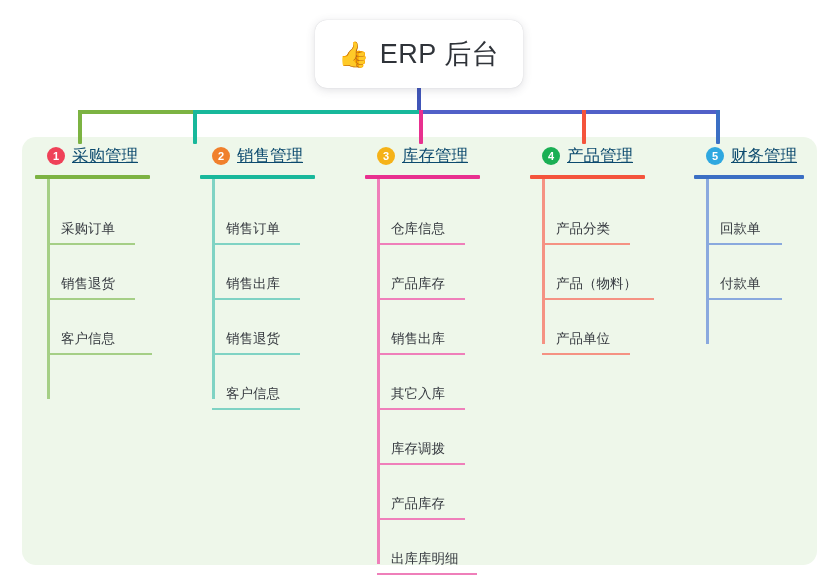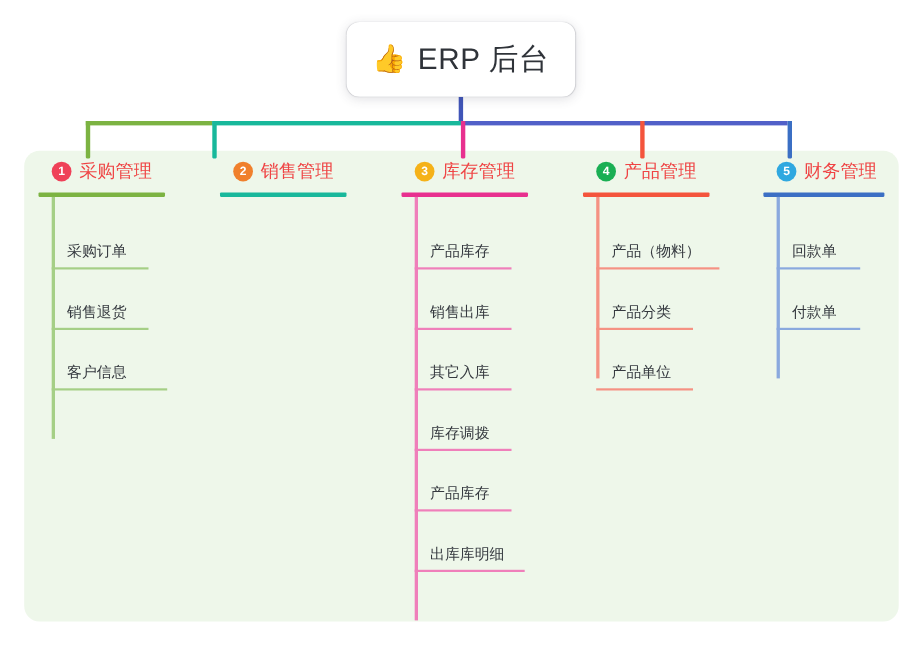--- a/index.html
+++ b/index.html
@@ -105,22 +105,23 @@
     border-radius: 50%;
     color: #ffffff;
     font-size: 11px;
     line-height: 18px;
     text-align: center;
     font-weight: bold;
     flex: none;
   }
   .col-title {
     font-size: 16.5px;
-    color: #ef4444;
+    color: #0c4a6e;
     white-space: nowrap;
+    text-decoration: underline;
   }
   .head-rule {
     height: 4px;
     margin-top: 8px;
     border-radius: 1px;
   }
   .spine {
     position: absolute;
     left: 12px;
     width: 2.5px;
@@ -198,30 +199,53 @@
             <div class="leaf-rule" style="width: 105px; background: rgb(165, 207, 134);"></div>
           </div>
         </div>
       </div>
       <div class="col" style="left: 200px; width: 150px;">
         <div class="col-head">
           <span class="badge" style="background: rgb(240, 128, 44);">2</span>
           <span class="col-title">销售管理</span>
         </div>
         <div class="head-rule" style="width: 115px; background: rgb(24, 184, 155);"></div>
+        <div class="leaves">
+          <div class="spine" style="background: rgb(127, 211, 196); top: 0px; height: 220px;"></div>
+          <div class="leaf">
+            <span class="leaf-text">销售订单</span>
+            <div class="leaf-rule" style="width: 88px; background: rgb(127, 211, 196);"></div>
+          </div>
+          <div class="leaf">
+            <span class="leaf-text">销售出库</span>
+            <div class="leaf-rule" style="width: 88px; background: rgb(127, 211, 196);"></div>
+          </div>
+          <div class="leaf">
+            <span class="leaf-text">销售退货</span>
+            <div class="leaf-rule" style="width: 88px; background: rgb(127, 211, 196);"></div>
+          </div>
+          <div class="leaf">
+            <span class="leaf-text">客户信息</span>
+            <div class="leaf-rule" style="width: 88px; background: rgb(127, 211, 196);"></div>
+          </div>
+        </div>
       </div>
       <div class="col" style="left: 365px; width: 150px;">
         <div class="col-head">
           <span class="badge" style="background: rgb(245, 178, 24);">3</span>
           <span class="col-title">库存管理</span>
         </div>
         <div class="head-rule" style="width: 115px; background: rgb(232, 48, 143);"></div>
         <div class="leaves">
           <div class="spine" style="background: rgb(239, 127, 186); top: 0px; height: 385px;"></div>
           <div class="leaf">
+            <span class="leaf-text">仓库信息</span>
+            <div class="leaf-rule" style="width: 88px; background: rgb(239, 127, 186);"></div>
+          </div>
+          <div class="leaf">
             <span class="leaf-text">产品库存</span>
             <div class="leaf-rule" style="width: 88px; background: rgb(239, 127, 186);"></div>
           </div>
           <div class="leaf">
             <span class="leaf-text">销售出库</span>
             <div class="leaf-rule" style="width: 88px; background: rgb(239, 127, 186);"></div>
           </div>
           <div class="leaf">
             <span class="leaf-text">其它入库</span>
             <div class="leaf-rule" style="width: 88px; background: rgb(239, 127, 186);"></div>
@@ -242,28 +266,28 @@
       </div>
       <div class="col" style="left: 530px; width: 150px;">
         <div class="col-head">
           <span class="badge" style="background: rgb(26, 175, 84);">4</span>
           <span class="col-title">产品管理</span>
         </div>
         <div class="head-rule" style="width: 115px; background: rgb(244, 84, 60);"></div>
         <div class="leaves">
           <div class="spine" style="background: rgb(245, 146, 131); top: 0px; height: 165px;"></div>
           <div class="leaf">
+            <span class="leaf-text">产品分类</span>
+            <div class="leaf-rule" style="width: 88px; background: rgb(245, 146, 131);"></div>
+          </div>
+          <div class="leaf">
             <span class="leaf-text">产品（物料）</span>
             <div class="leaf-rule" style="width: 112px; background: rgb(245, 146, 131);"></div>
           </div>
           <div class="leaf">
-            <span class="leaf-text">产品分类</span>
-            <div class="leaf-rule" style="width: 88px; background: rgb(245, 146, 131);"></div>
-          </div>
-          <div class="leaf">
             <span class="leaf-text">产品单位</span>
             <div class="leaf-rule" style="width: 88px; background: rgb(245, 146, 131);"></div>
           </div>
         </div>
       </div>
       <div class="col" style="left: 694px; width: 120px;">
         <div class="col-head">
           <span class="badge" style="background: rgb(47, 168, 224);">5</span>
           <span class="col-title">财务管理</span>
         </div>

